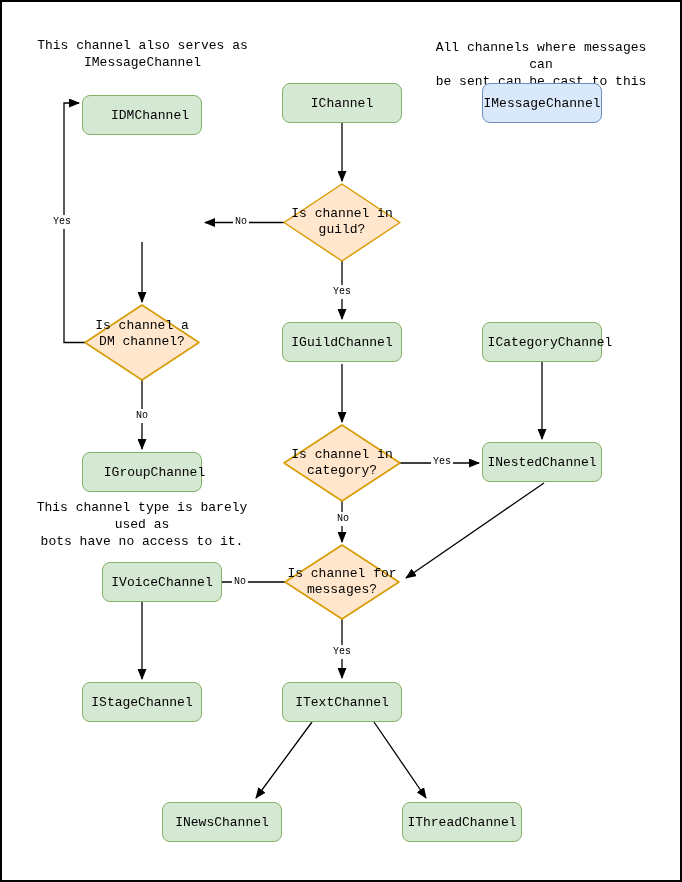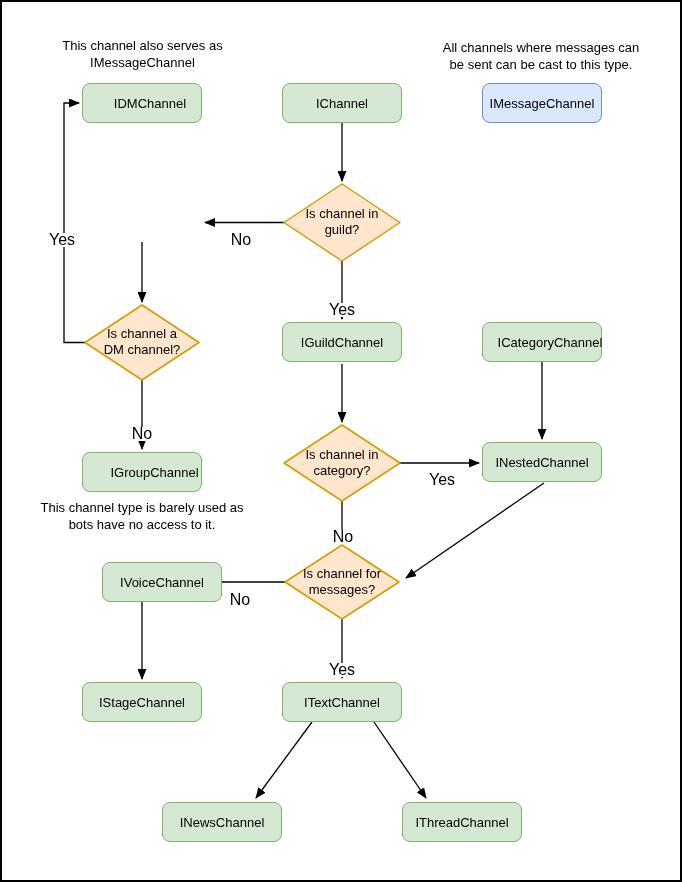--- a/index.html
+++ b/index.html
@@ -2,21 +2,21 @@
 <html><head>
 <meta charset="utf-8">
 <style>
   html,body { margin:0; padding:0; background:#fff; }
   .page {
     position:relative;
     width:682px; height:882px;
     box-sizing:border-box;
     border:2px solid #000;
     background:#fff;
-    font-family:Liberation Sans, sans-serif;
+    font-family:Liberation Mono, monospace;
     color:#000;
     overflow:hidden;
   }
   .wires { position:absolute; left:0; top:0; z-index:0; }
   .node {
     position:absolute; z-index:1;
     width:120px; height:40px;
     box-sizing:border-box;
     border-radius:8px;
     border:1.5px solid #82b366;
@@ -29,21 +29,21 @@
     position:absolute; z-index:1;
     width:110px; height:40px;
     display:flex; align-items:center; justify-content:center;
     font-size:13px; text-align:center;
     white-space:pre-line; line-height:1.25;
   }
   .edge-label {
     position:absolute; z-index:2;
     transform:translate(-50%,-50%);
     background:#fff; padding:0 2px;
-    font-size:16px; line-height:14px;margin-top:18px;
+    font-size:10px; line-height:14px;
   }
   .annotation {
     position:absolute; z-index:1;
     font-size:13px; text-align:center;
     white-space:pre-line; line-height:1.3;
   }
 </style>
 </head>
 <body>
 
@@ -81,36 +81,36 @@
     </g>
   </svg>
 
   <div class="annotation" style="left:35px; top:36px; width:211px;">This channel also serves as
 IMessageChannel</div>
   <div class="annotation" style="left:429px; top:38px; width:220px;">All channels where messages can
 be sent can be cast to this type.</div>
   <div class="annotation" style="left:30px; top:498px; width:220px;">This channel type is barely used as
 bots have no access to it.</div>
 
-  <div class="node" style="left:80px; top:81px;padding-left:16px;">IDMChannel</div>
+  <div class="node" style="left:80px; top:93px;padding-left:16px;">IDMChannel</div>
   <div class="node" style="left:280px; top:81px;">IChannel</div>
   <div class="node blue" style="left:480px; top:81px;">IMessageChannel</div>
   <div class="node" style="left:280px; top:320px;">IGuildChannel</div>
   <div class="node" style="left:480px; top:320px;padding-left:16px;">ICategoryChannel</div>
   <div class="node" style="left:80px; top:450px;padding-left:25px;">IGroupChannel</div>
   <div class="node" style="left:480px; top:440px;">INestedChannel</div>
   <div class="node" style="left:80px; top:560px;margin-left:20px;">IVoiceChannel</div>
   <div class="node" style="left:80px; top:680px;">IStageChannel</div>
   <div class="node" style="left:280px; top:680px;">ITextChannel</div>
   <div class="node" style="left:160px; top:800px;">INewsChannel</div>
   <div class="node" style="left:400px; top:800px;">IThreadChannel</div>
 
   <div class="decision-label" style="left:285px; top:200px;">Is channel in
 guild?</div>
-  <div class="decision-label" style="left:85px; top:320px;">Is channel a
+  <div class="decision-label" style="left:85px; top:312px;">Is channel a
 DM channel?</div>
   <div class="decision-label" style="left:285px; top:441px;">Is channel in
 category?</div>
   <div class="decision-label" style="left:285px; top:560px;">Is channel for
 messages?</div>
 
   <div class="edge-label" style="left:60px; top:220px;">Yes</div>
   <div class="edge-label" style="left:239px; top:220px;">No</div>
   <div class="edge-label" style="left:340px; top:290px;">Yes</div>
   <div class="edge-label" style="left:140px; top:414px;">No</div>

